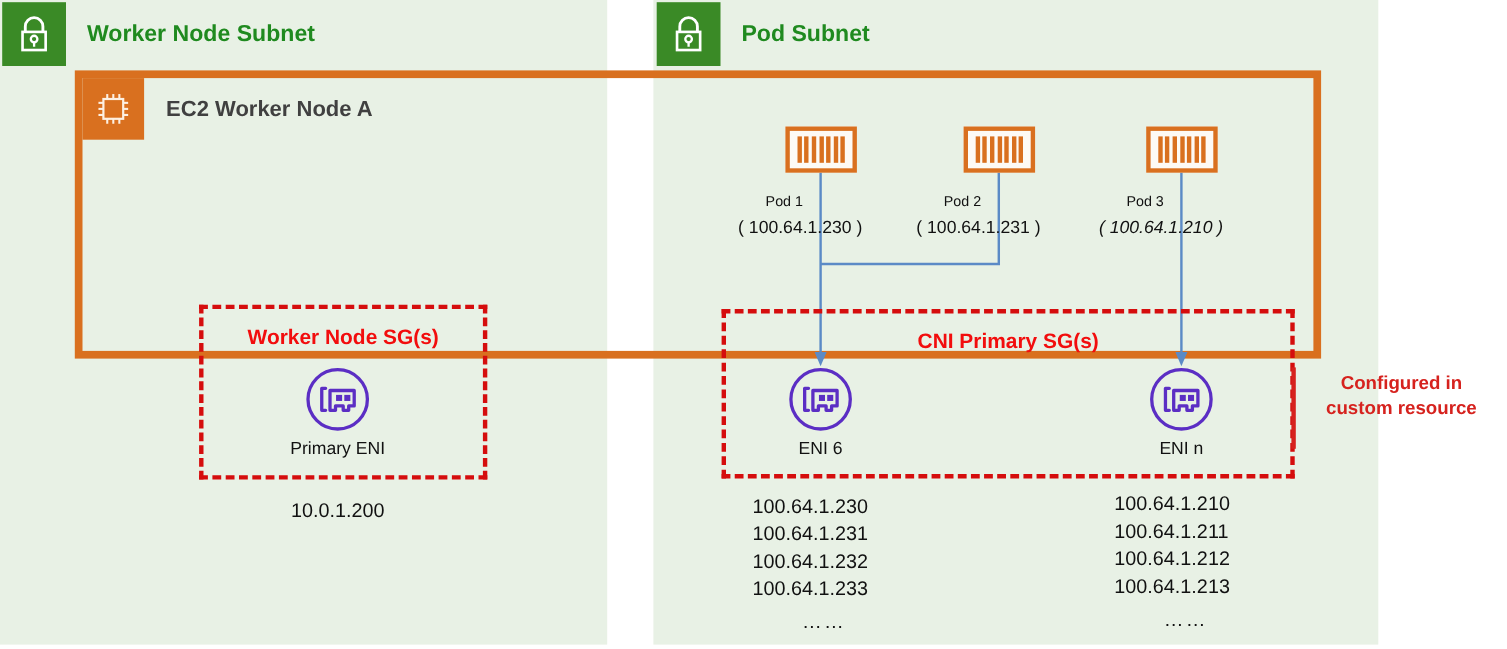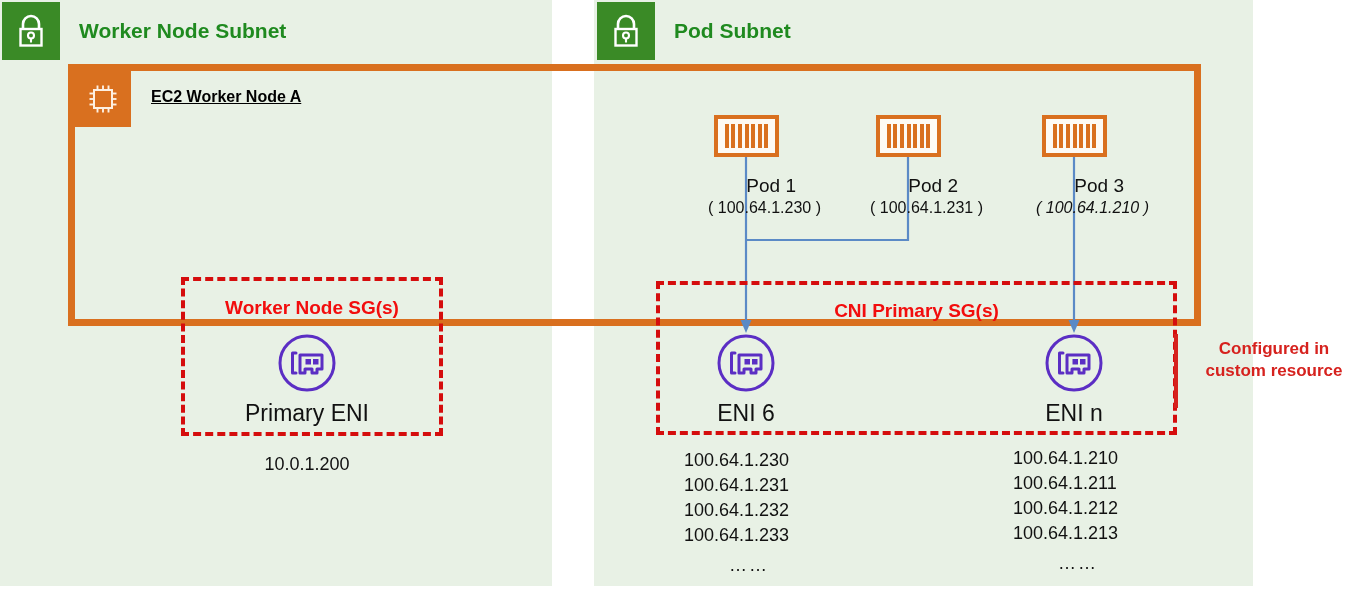--- a/index.html
+++ b/index.html
@@ -42,25 +42,24 @@
     box-sizing: border-box;
     background: transparent;
   }
   .ec2-chip {
     background: #d9701f;
     display: flex;
     align-items: center;
     justify-content: center;
   }
   .ec2-title {
-    color: #000000;
-    font-size: 16px;
+    color: #404040;
+    font-size: 20px;
     font-weight: bold;
     white-space: nowrap;
-    text-decoration: underline;
   }
 
   
   .sg-box {
     border: 4px dashed #d50d0d;
     box-sizing: border-box;
     background: transparent;
   }
   .sg-label {
     color: #f20d0d;
@@ -79,35 +78,35 @@
     align-items: center;
     justify-content: space-evenly;
     padding: 0 4px;
   }
   .pod-bar {
     width: 4px;
     height: 68%;
     background: #d9701f;
   }
   .pod-name {
-    font-size: 19px;
-    color: #111111;
-    text-align: right;
+    font-size: 13px;
+    color: #111111;
+    text-align: left;
     white-space: nowrap;
   }
   .pod-ip {
     font-size: 16px;
     color: #111111;
-    text-align: right;
+    text-align: left;
     white-space: nowrap;
   }
 
   
   .eni-label {
-    font-size: 23px;
+    font-size: 16px;
     color: #111111;
     text-align: center;
     white-space: nowrap;
   }
   .ip-list {
     font-size: 18px;
     color: #111111;
     line-height: 25px;
     text-align: left;
     white-space: nowrap;

